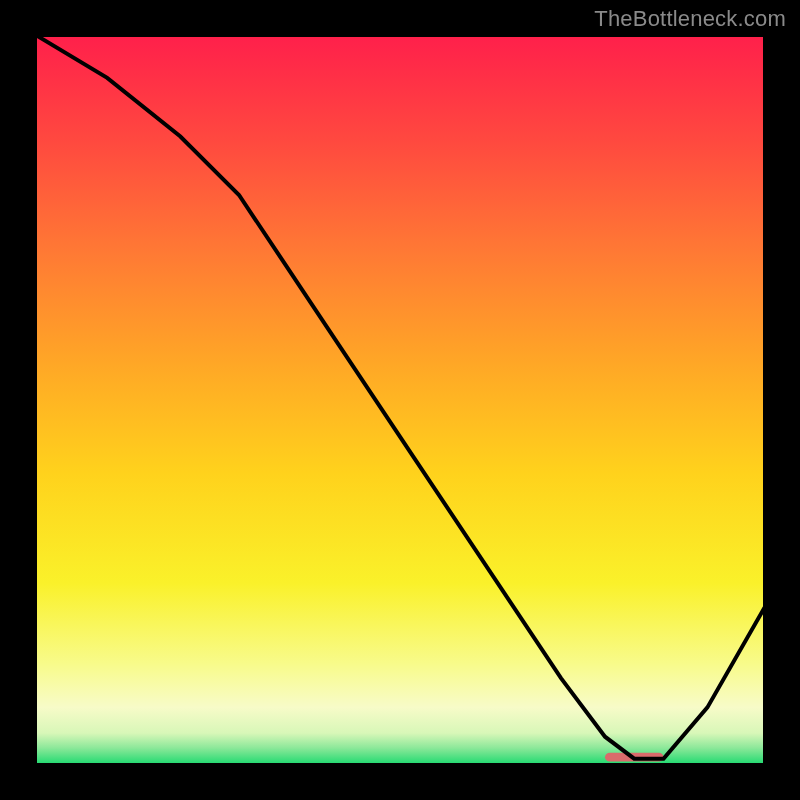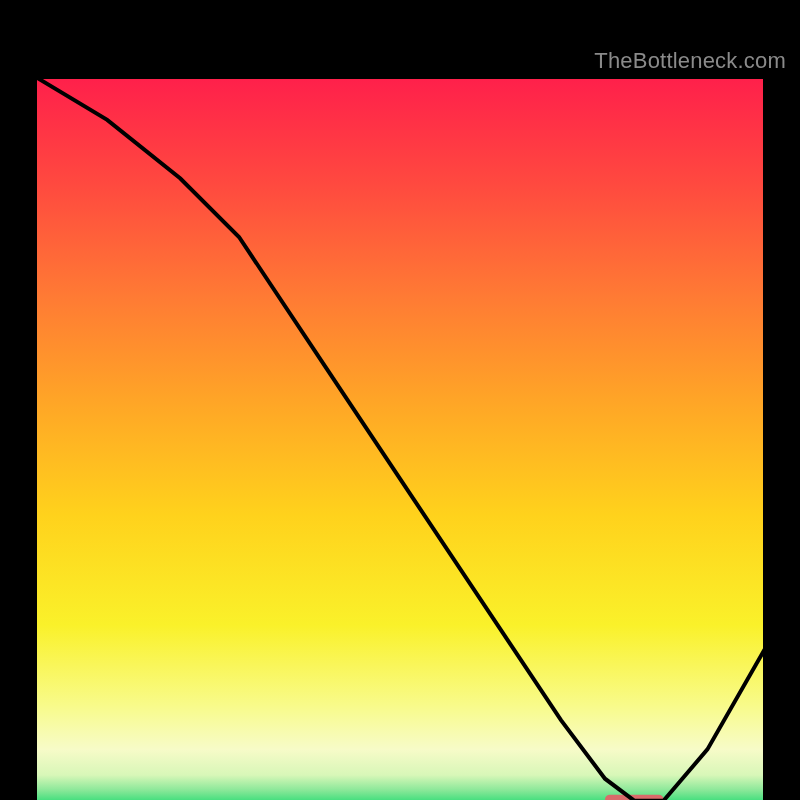--- a/index.html
+++ b/index.html
@@ -8,21 +8,20 @@
     width: 800px;
     height: 800px;
     background: #000;
     font-family: Arial, Helvetica, sans-serif;
     overflow: hidden;
   }
   .stage {
     position: relative;
     width: 800px;
     height: 612px;
-    margin-top: 42px;
   }
   .watermark {
     position: absolute;
     top: 6px;
     right: 14px;
     color: #8a8a8a;
     font-size: 22px;
     font-weight: 500;
     letter-spacing: 0.2px;
     z-index: 5;

